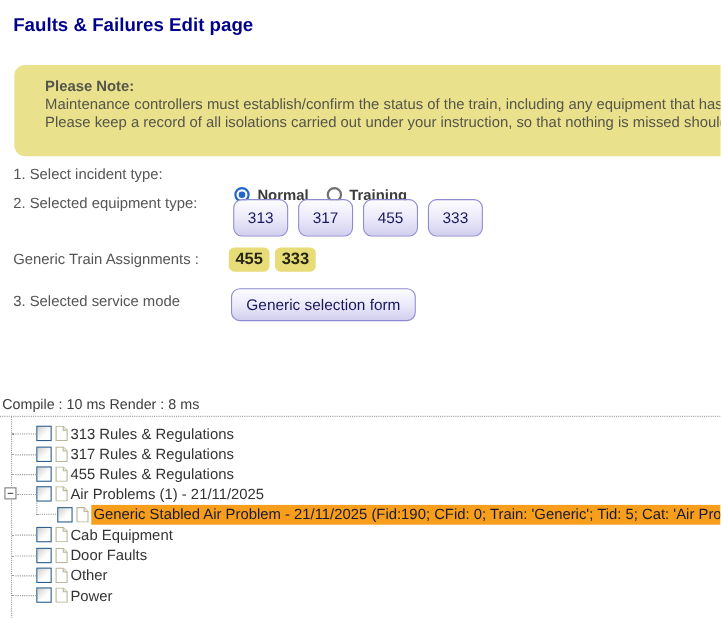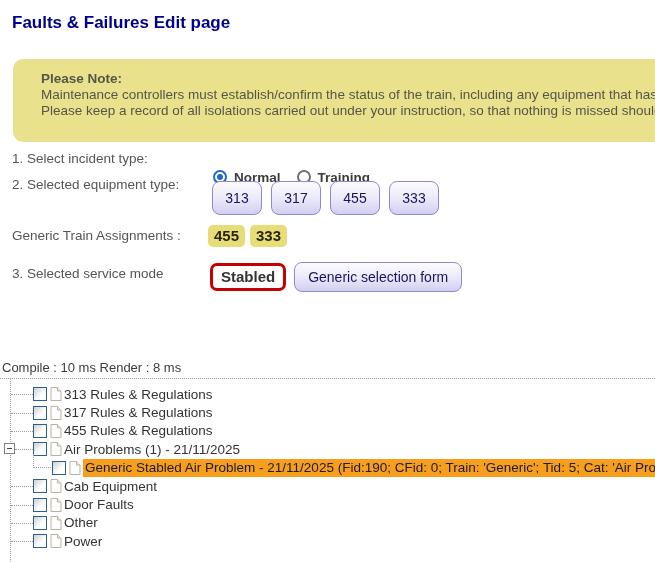--- a/index.html
+++ b/index.html
@@ -98,21 +98,20 @@
   </div>
 
   <div class="form-label" style="top:228px;">Generic Train Assignments :</div>
   <div class="badge-row">
     <span class="badge">455</span>
     <span class="badge">333</span>
   </div>
 
   <div class="form-label" style="top:266px;">3. Selected service mode</div>
   <div class="service-row">
-    <span class="stabled">Stabled</span>
     <button class="btn toggle-btn">Generic selection form</button>
   </div>
 
   <div class="compile">Compile : 10 ms Render : 8 ms</div>
 
   <div class="tree-wrap">
     <div class="trunk"></div>
     <div class="tree-rows">
 
       <div class="tree-row lvl1">

